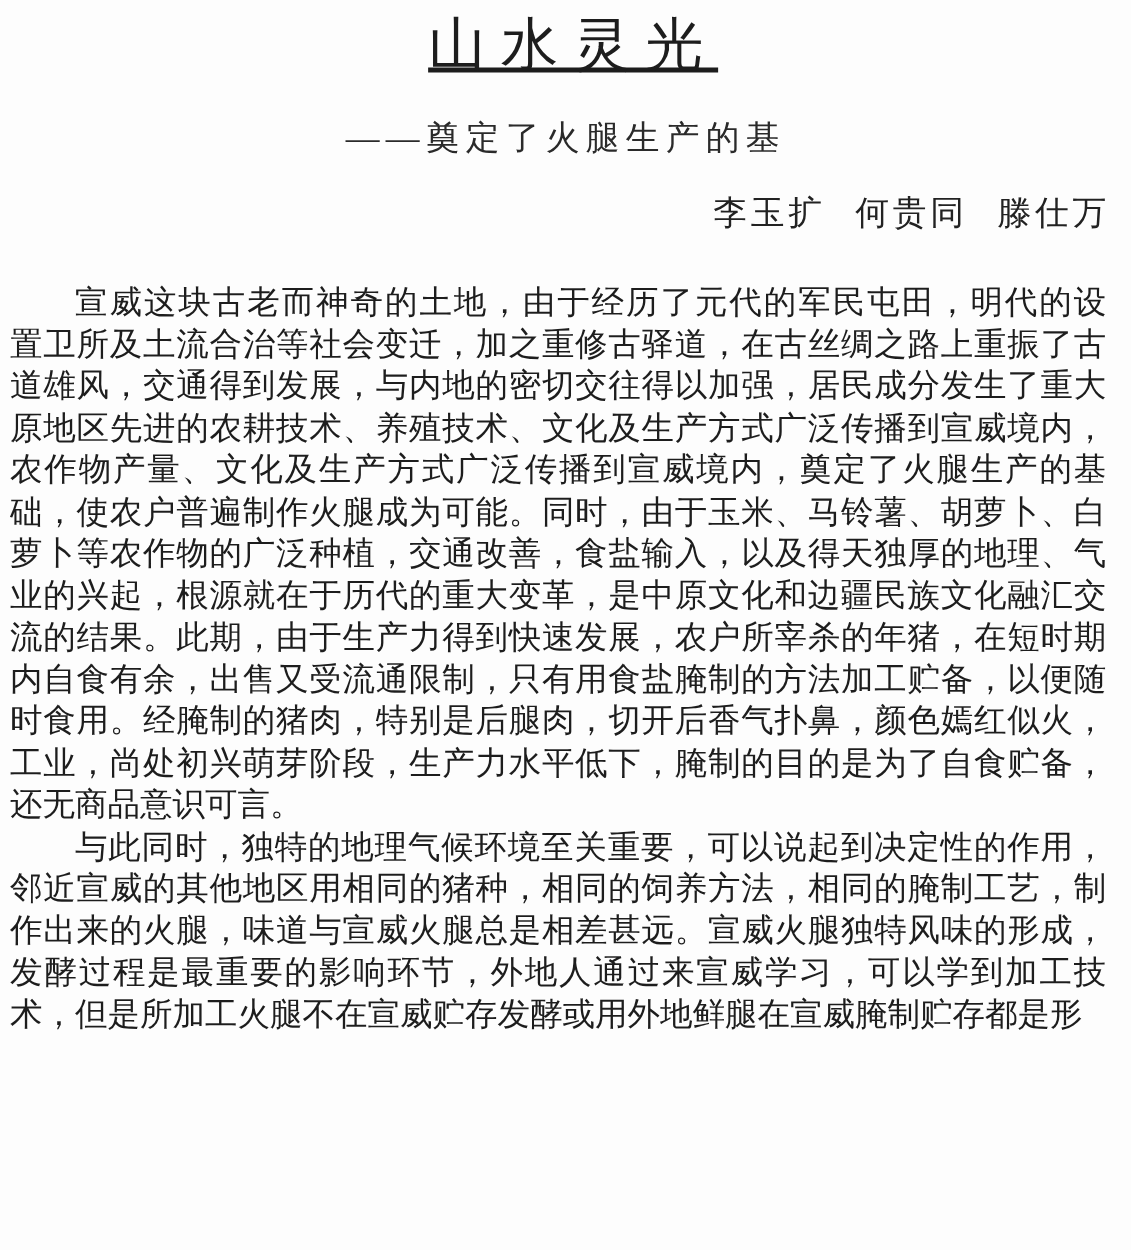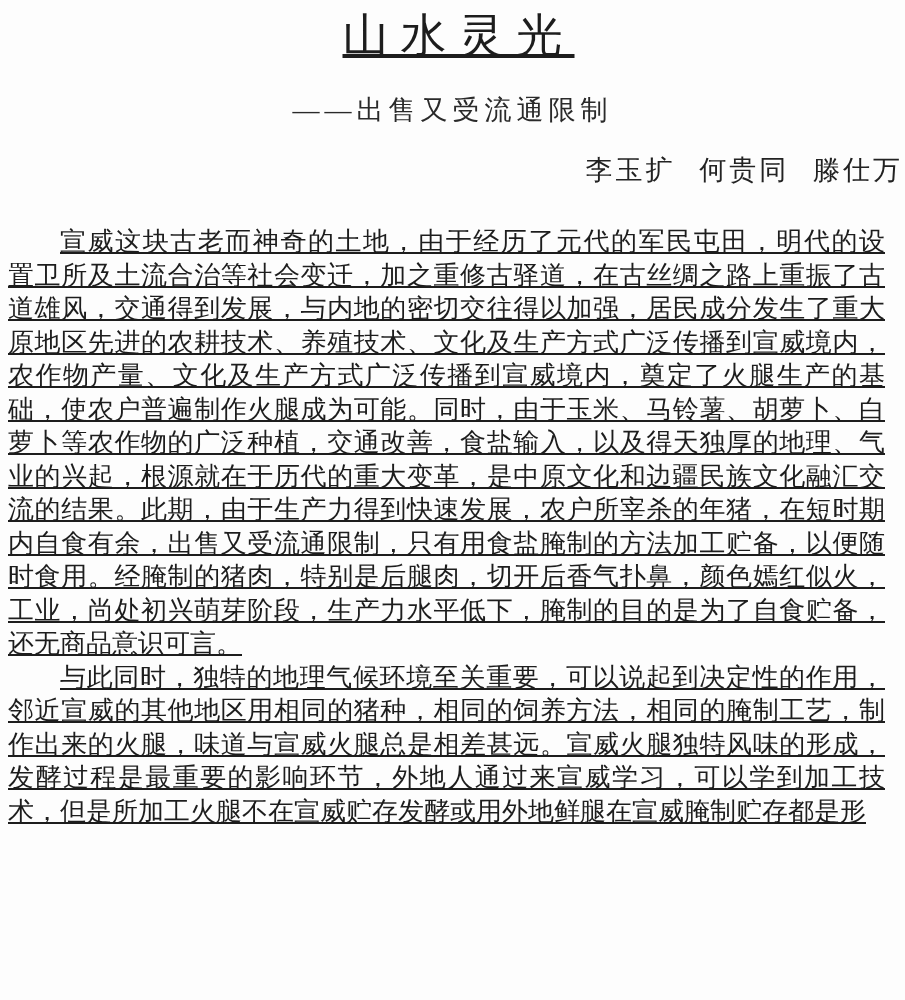--- a/index.html
+++ b/index.html
@@ -40,38 +40,37 @@
     font-size: 27px;
     letter-spacing: 5px;
     color: #2a2a2a;
     font-family: "Liberation Serif", serif;
   }
   .authors {
     margin-top: 30px;
     height: 30px;
     line-height: 30px;
     text-align: right;
-    padding-right: 2px;
+    padding-right: 17px;
     font-size: 27px;
     letter-spacing: 3px;
     word-spacing: 14px;
     color: #222;
     font-family: "Liberation Serif", serif;
   }
   .article-body {
     margin-top: 40px;
     padding: 0 20px 0 8px;
     font-size: 26px;
     line-height: 33.5px;
     font-family: "Liberation Sans", sans-serif;
     color: #1d1d1d;
   }
   .paragraph {
     margin: 0;
-    text-decoration: underline;
   }
   .line {
     height: 33.5px;
     text-align: justify;
     text-align-last: justify;
     white-space: nowrap;
     overflow: hidden;
   }
   .line:last-child {
     text-align-last: left;
@@ -79,21 +78,21 @@
   .line.first-line {
     text-indent: 2em;
   }
 </style>
 </head>
 <body>
 
 <div class="page">
   <h1 class="title">山水灵光</h1>
 
-  <div class="subtitle">——出售又受流通限制</div>
+  <div class="subtitle">——奠定了火腿生产的基</div>
 
   <div class="authors">李玉扩 何贵同 滕仕万</div>
 
   <div class="article-body">
       <div class="paragraph">
         <div class="line first-line">宣威这块古老而神奇的土地，由于经历了元代的军民屯田，明代的设</div>
         <div class="line">置卫所及土流合治等社会变迁，加之重修古驿道，在古丝绸之路上重振了古</div>
         <div class="line">道雄风，交通得到发展，与内地的密切交往得以加强，居民成分发生了重大</div>
         <div class="line">原地区先进的农耕技术、养殖技术、文化及生产方式广泛传播到宣威境内，</div>
         <div class="line">农作物产量、文化及生产方式广泛传播到宣威境内，奠定了火腿生产的基</div>

